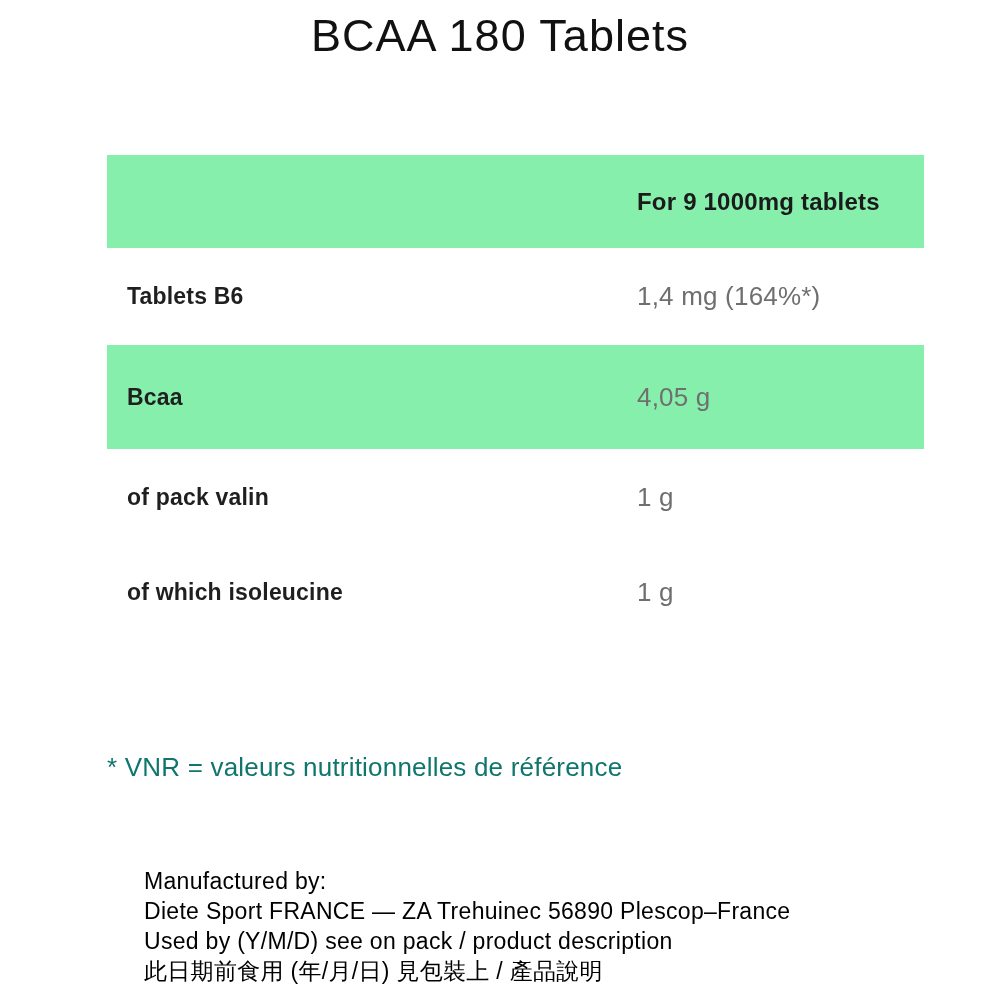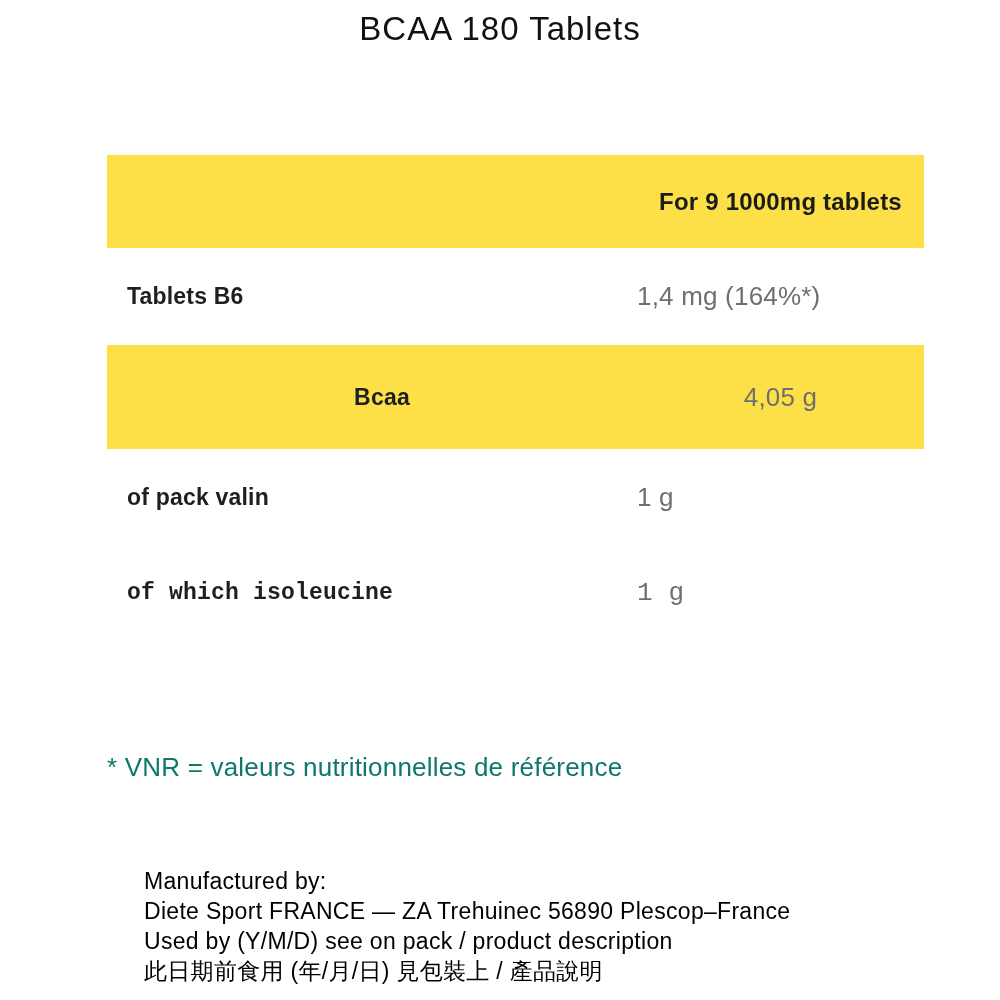--- a/index.html
+++ b/index.html
@@ -14,43 +14,43 @@
     height: 1000px;
     background: #ffffff;
     overflow: hidden;
   }
   .title {
     position: absolute;
     top: 10px;
     left: 0;
     width: 1000px;
     text-align: center;
-    font-size: 33px;
+    font-size: 45px;
     letter-spacing: 1px;
     color: #111111;
     font-weight: 400;
   }
   .table {
     position: absolute;
     left: 107px;
     top: 155px;
     width: 817px;
   }
   .row {
     display: flex;
     align-items: center;
     width: 100%;
   }
-  .row.alt { background: #fde047; text-align: center; }
+  .row.alt { background: #86efac; }
   .r0 { height: 93px; }
   .r1 { height: 97px; }
   .r2 { height: 104px; }
   .r3 { height: 97px; }
   .r4 { height: 87px; }
-  .r5 { height: 93px; font-family: Liberation Mono, monospace; }
+  .r5 { height: 93px; }
   .cell-label {
     width: 530px;
     box-sizing: border-box;
     padding-left: 20px;
     font-size: 23px;
     font-weight: 700;
     color: #1f1f1f;
     letter-spacing: 0.2px;
   }
   .cell-value {

